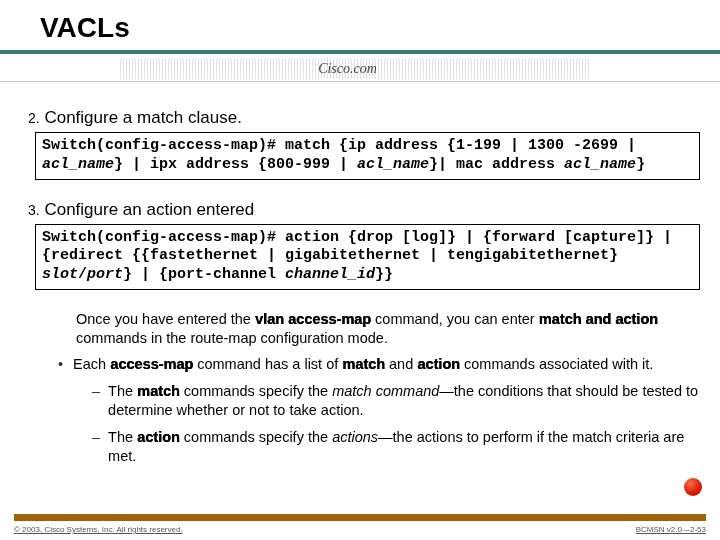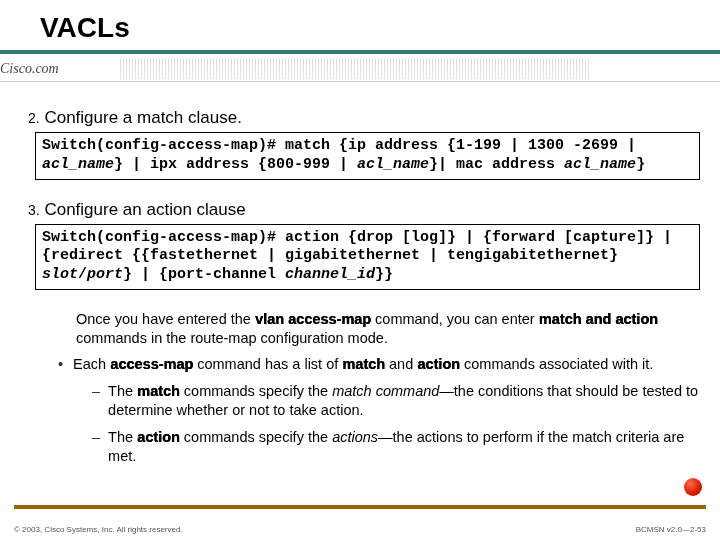--- a/index.html
+++ b/index.html
@@ -21,21 +21,21 @@
   .title-underline {
     height: 4px;
     background: #357a7a;
     margin: 0 0 2px 0;
   }
   .header-band {
     height: 26px;
     background: #fff;
     display: flex;
     align-items: center;
-    justify-content: flex-start;
+    justify-content: center;
     padding-right: 25px;
     border-bottom: 1px solid #ccc;
     position: relative;
   }
   .header-band .stripes {
     position: absolute;
     left: 120px; right: 130px; top: 2px; bottom: 2px;
     background: repeating-linear-gradient(90deg,#d9d9d9 0,#d9d9d9 1px,#fff 1px,#fff 3px);
     opacity: 0.8;
   }
@@ -92,22 +92,23 @@
   i { font-style: italic; }
   .footer {
     position: absolute;
     bottom: 6px;
     left: 14px;
     right: 14px;
     display: flex;
     justify-content: space-between;
     font-size: 8px;
     color: #555;
-    border-top: 4px solid #a16207;
-    padding-top: 16px;
+    border-top: 7px solid #a16207;
+    padding-top: 4px;
+    text-decoration: underline;
   }
   .red-dot {
     position: absolute;
     right: 18px;
     bottom: 44px;
     width: 18px; height: 18px;
     border-radius: 50%;
     background: radial-gradient(circle at 35% 30%, #ff6a4a 0%, #d61b00 60%, #9e0f00 100%);
   }
 </style>
@@ -126,21 +127,21 @@
 
     <div class="step">
       <span class="num">2.</span>
       <span>Configure a match clause.</span>
     </div>
 
     <div class="codebox"><span>Switch(config-access-map)# match {ip address {1-199 | 1300 -2699 | </span><span class="ital">acl_name</span><span>} | ipx address {800-999 | </span><span class="ital">acl_name</span><span>}| mac address </span><span class="ital">acl_name</span><span>}</span></div>
 
     <div class="step">
       <span class="num">3.</span>
-      <span>Configure an action clause</span>
+      <span>Configure an action entered</span>
     </div>
 
     <div class="codebox"><span>Switch(config-access-map)# action {drop [log]} | {forward [capture]} | {redirect {{fastethernet | gigabitethernet | tengigabitethernet} </span><span class="ital">slot</span><span>/</span><span class="ital">port</span><span>} | {port-channel </span><span class="ital">channel_id</span><span>}}</span></div>
 
     <div class="para first">
       <span>Once you have entered the </span><b class="shadowed">vlan access-map</b><span> command, you can enter </span><b class="shadowed">match and action</b><span> commands in the route-map configuration mode.</span>
     </div>
 
     <div class="bullet-row">
       <div class="dot">•</div>

